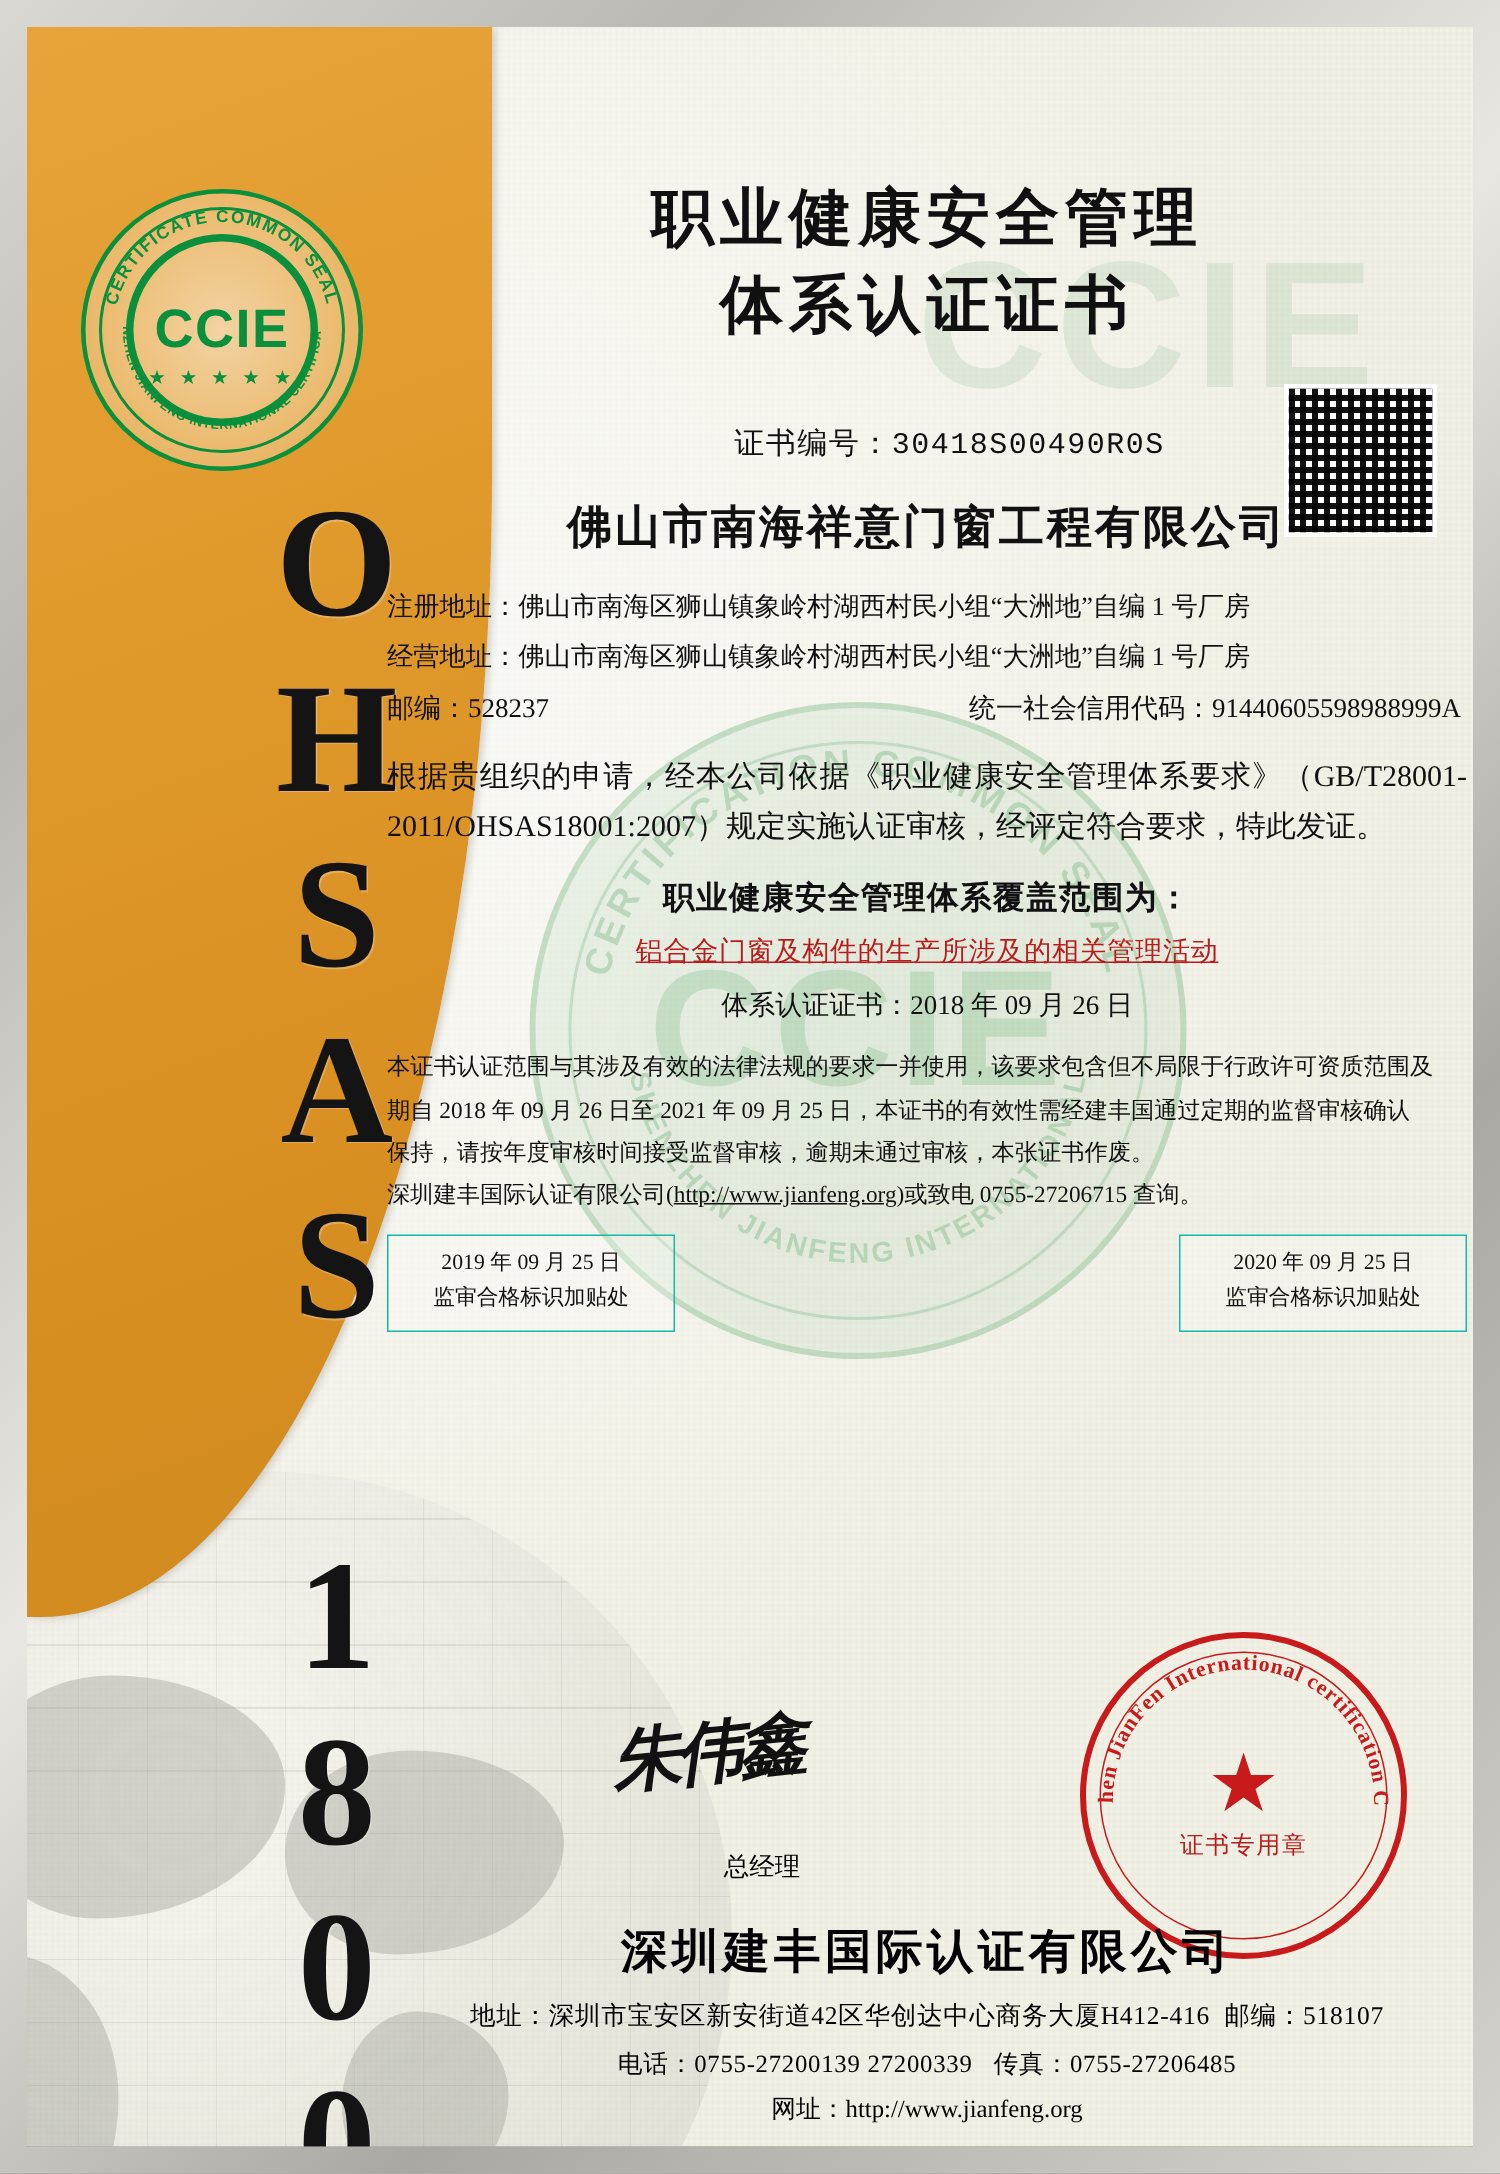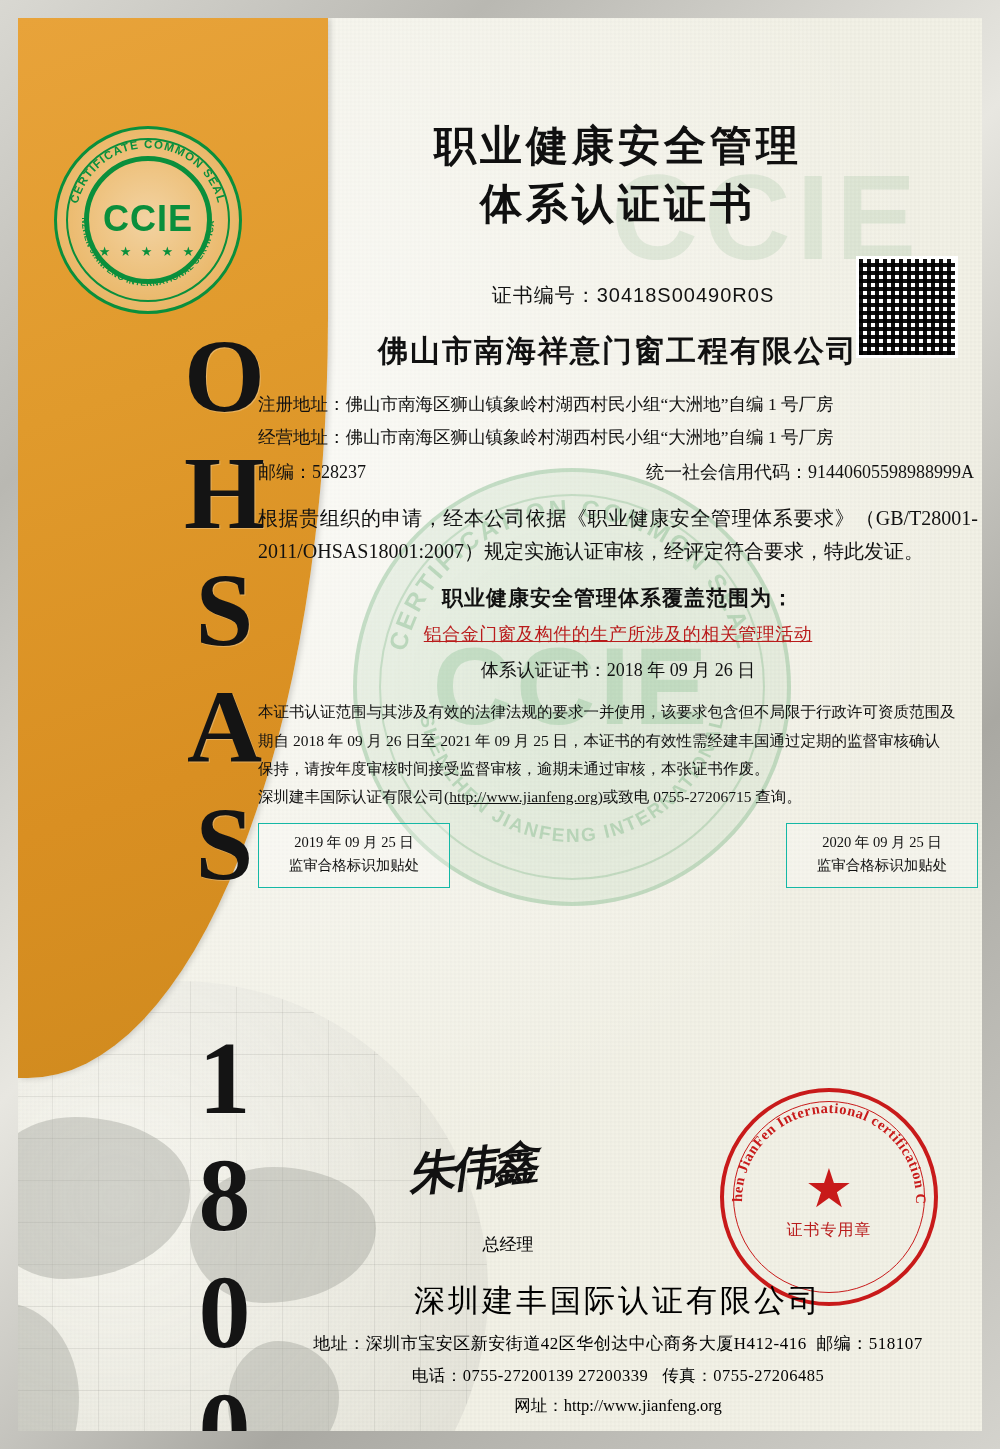--- a/index.html
+++ b/index.html
@@ -201,21 +201,21 @@
     background-blend-mode: multiply;
     border: 3px solid #fff;
   }
   .cert-no {
     margin-top: 48px;
     text-align: center;
     font-size: 20px;
     letter-spacing: 1px;
     padding-left: 30px;
   }
-  .cert-no .val { font-family:Liberation Sans, sans-serif; letter-spacing:1px; }
+  .cert-no .val { font-family:Liberation Mono, monospace; letter-spacing:1px; }
   .company {
     margin-top: 22px;
     text-align: center;
     font-size: 30px;
     font-weight: bold;
     letter-spacing: 2px;
   }
   .kv {
     margin-top: 16px;
     font-size: 17.5px;
@@ -342,21 +342,21 @@
   
   .footer {
     position:absolute;
     left: 240px;
     top: 1262px;
     width: 720px;
     text-align:center;
   }
   .footer .org {
     font-size: 31px;
-    font-weight:normal;
+    font-weight:bold;
     letter-spacing: 3px;
   }
   .footer .fline {
     margin-top: 10px;
     font-size: 17px;
     letter-spacing: .5px;
   }
   .footer .fline.small { font-size: 16.5px; }
   .footer .url {
     margin-top: 8px;

